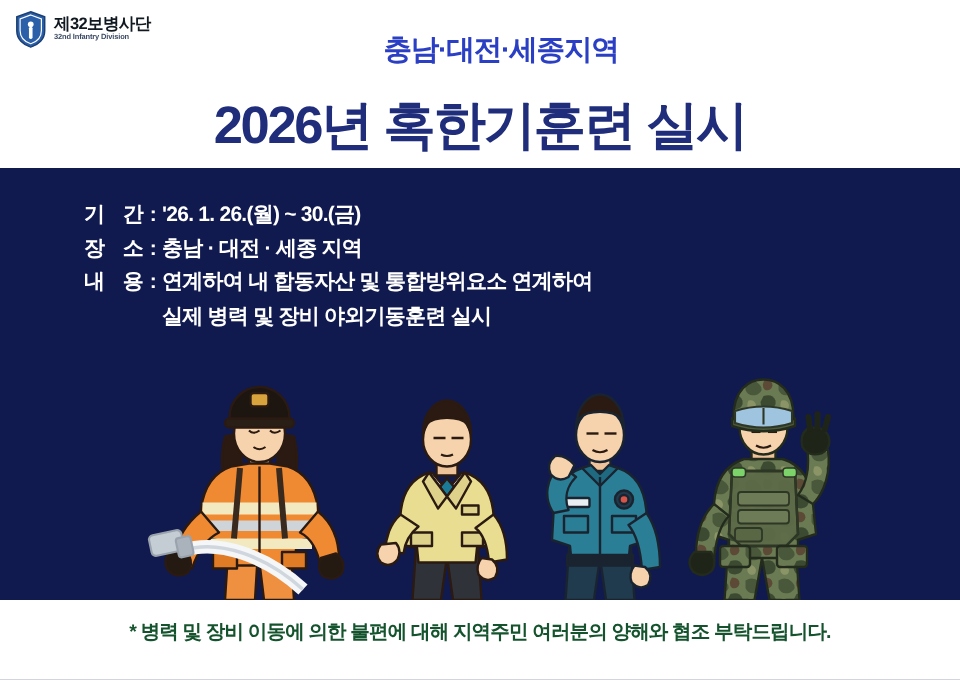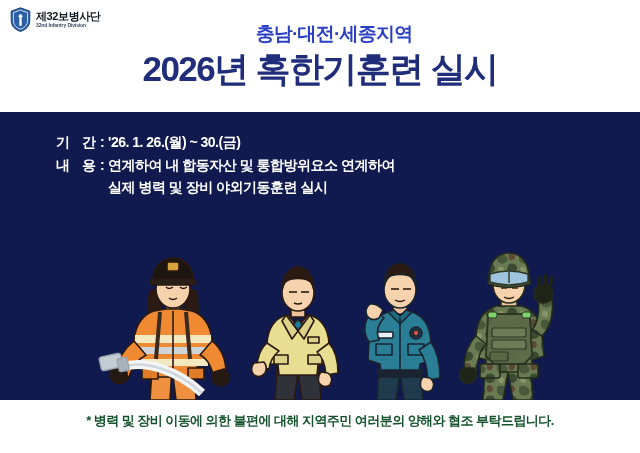--- a/index.html
+++ b/index.html
@@ -61,21 +61,21 @@
     letter-spacing: -0.8px;
     line-height: 1.25;
     margin-left: 28px;
   }
   .title {
     font-size: 35px;
     font-weight: bold;
     color: #1f2d7a;
     letter-spacing: -1.6px;
     line-height: 1.22;
-    margin-top: 2px;
+    margin-top: 17px;
     white-space: nowrap;
   }
 
   
   .navy-panel {
     position: absolute;
     left: 0;
     top: 112px;
     width: 640px;
     height: 288px;
@@ -160,20 +160,23 @@
   </div>
 
   <div class="navy-panel">
 
     <div class="info-list">
 
       <div class="info-row">
         <span class="info-label">기 간</span><span class="info-colon">:</span><span>'26. 1. 26.(월) ~ 30.(금)</span>
       </div>
 
+      <div class="info-row">
+        <span class="info-label">장 소</span><span class="info-colon">:</span><span>충남 · 대전 · 세종 지역</span>
+      </div>
 
       <div class="info-row">
         <span class="info-label">내 용</span><span class="info-colon">:</span><span>연계하여 내 합동자산 및 통합방위요소 연계하여</span>
       </div>
 
       <div class="info-row indent">실제 병력 및 장비 야외기동훈련 실시</div>
     </div>
 
     <div class="figures">
 

